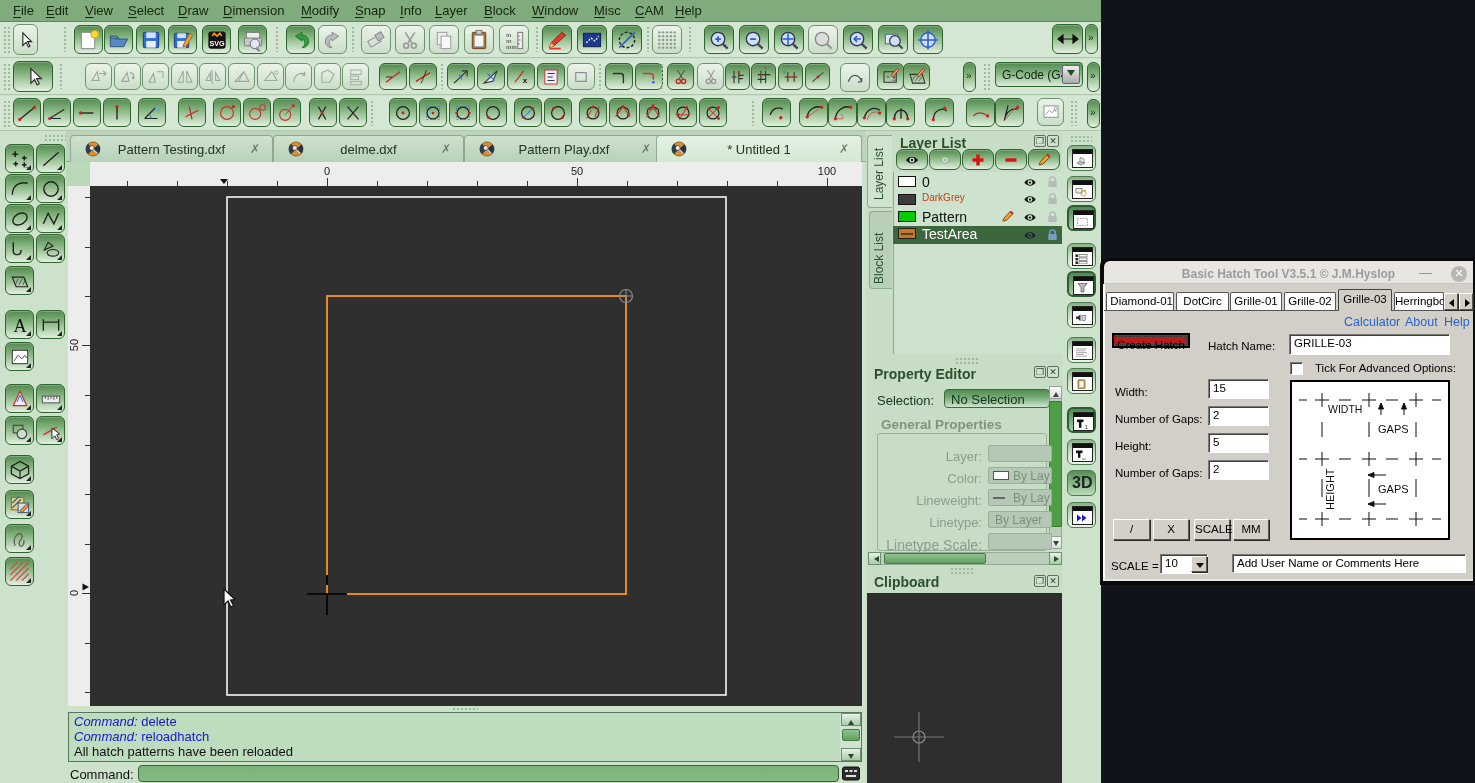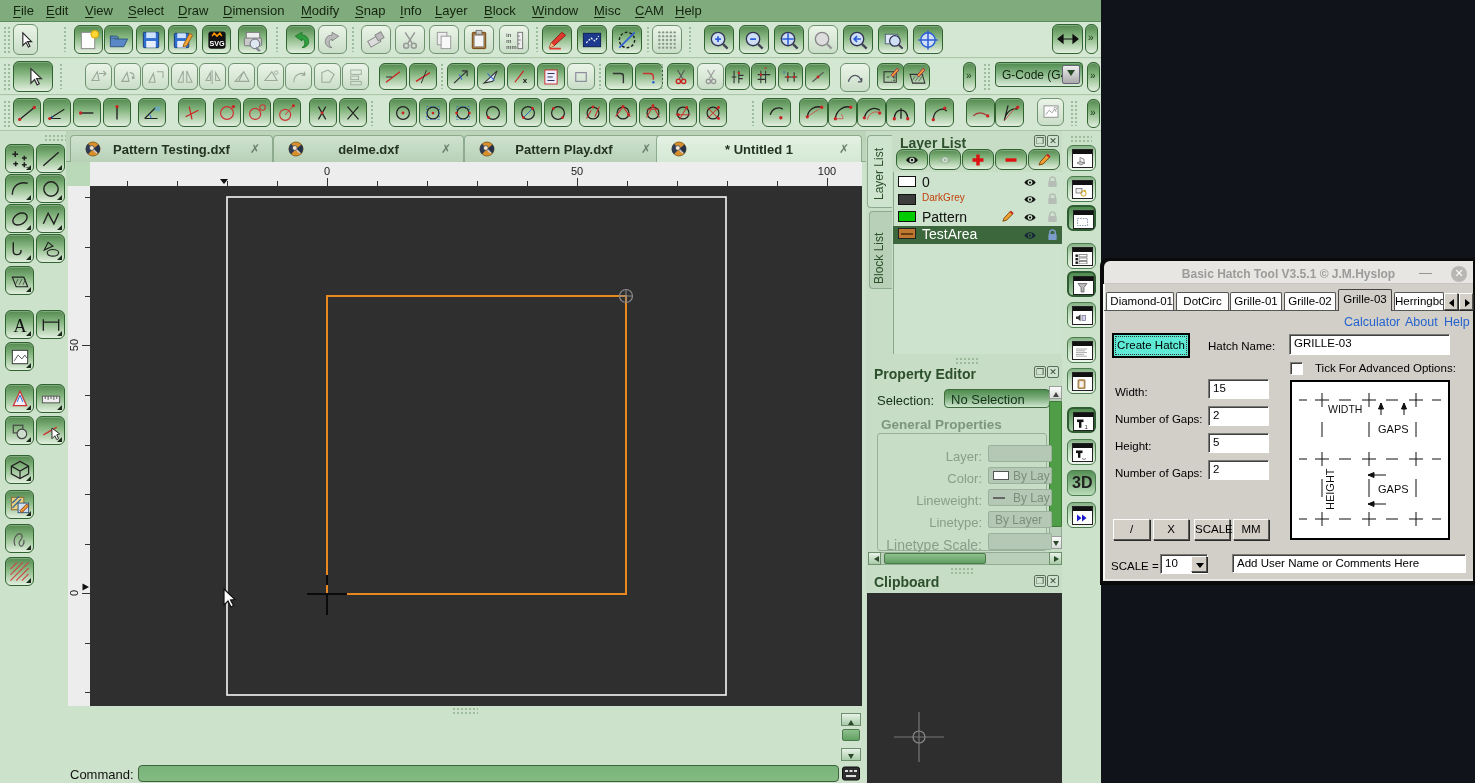--- a/index.html
+++ b/index.html
@@ -9,21 +9,21 @@
 .tb{position:absolute;border:1.5px solid #2f632f;border-radius:6px;background:linear-gradient(#53894f 0%,#85b57f 40%,#e2efdf 100%);box-shadow:inset 0 1px 0 rgba(255,255,255,0.25);}
 .tbf{position:absolute;border:1.5px solid #6e936e;border-radius:6px;background:linear-gradient(#eaf4e8,#cadec8);}
 .tb svg,.tbf svg{position:absolute;left:50%;top:50%;transform:translate(-50%,-50%);}
 .sep{position:absolute;width:2px;background:repeating-linear-gradient(#9dbb9d 0 2px,transparent 2px 4px);}
 .hdl{position:absolute;width:7px;background:radial-gradient(circle 1px at 2px 2px,#9dbb9d 1px,transparent 1.2px) 0 0/4px 4px;}
 .hdlh{position:absolute;height:7px;background:radial-gradient(circle 1px at 2px 2px,#9dbb9d 1px,transparent 1.2px) 0 0/4px 4px;}
 .mi{position:absolute;top:3px;font-size:13px;color:#13240f;}
 .mi u{text-decoration-thickness:1px;text-underline-offset:2px;}
 
 .dtab{position:absolute;top:135px;height:27px;border:1px solid #8fab8f;border-bottom:none;border-radius:4px 4px 0 0;background:linear-gradient(#cfe2cf,#b7d1b7);}
-.dtab .lbl{position:absolute;top:6px;width:100%;text-align:center;font-size:13px;color:#24331f;font-weight:bold;}
+.dtab .lbl{position:absolute;top:6px;width:100%;text-align:center;font-size:13px;color:#24331f;}
 .dtab .x{position:absolute;top:6px;right:12px;font-size:12px;color:#6b7d6b;}
 
 .pbtn{position:absolute;width:12px;height:12px;border:1px solid #5a6e5a;border-radius:2px;background:#cfe2cf;color:#33452f;font-size:9px;line-height:10px;text-align:center;}
 
 .rb{position:absolute;left:1067px;width:29px;height:26px;border:1px solid #4a7c4e;border-radius:6px;background:linear-gradient(#86b286 0%,#c2dcc0 45%,#eef6ec 100%);}
 .rb .w{position:absolute;left:4px;top:3px;width:21px;height:19px;background:#fff;border:1px solid #222;}
 .rb .w:before{content:"";position:absolute;left:0;top:0;width:100%;height:4px;background:#111;}
 .rba{background:linear-gradient(#4e8a4e,#a9cda9);border:2px solid #2f5d33;}
 
 .fld{position:absolute;background:#fff;border-top:1px solid #7a7a76;border-left:1px solid #7a7a76;border-bottom:1px solid #fff;border-right:1px solid #fff;box-shadow:inset 1px 1px 0 #40403e;font-size:11.5px;color:#000;padding:2px 0 0 4px;}
@@ -1118,20 +1118,25 @@
       <span class="w"></span>
       <svg style="position:absolute;left:7px;top:10px" width="13" height="10" viewBox="0 0 13 10">
         <path d="M2 1.5 L6.5 5 L2 8.5 Z M7 1.5 L11.5 5 L7 8.5 Z" fill="#1a1acc"></path>
       </svg>
     </div>
 <div class="rb" style="top:470px;background:linear-gradient(#559055,#b9dcb9)">
       <span style="position:absolute;left:4px;top:3px;font-size:16px;font-weight:bold;color:#222;font-family:Liberation Sans">3D</span>
     </div>
 <div class="abs" style="left:66px;top:706px;width:796px;height:77px;background:#cde2cb"></div>
 <div class="hdlh" style="left:452px;top:707px;width:26px"></div>
+<div class="abs" style="left:68px;top:712px;width:794px;height:50px;background:#bedcbe;border:1px solid #59755c">
+<div style="position:absolute;left:5px;top:1px;font-size:13px;color:#1717cf"><i>Command:</i> delete</div>
+<div style="position:absolute;left:5px;top:16px;font-size:13px;color:#1717cf"><i>Command:</i> reloadhatch</div>
+<div style="position:absolute;left:5px;top:31px;font-size:13px;color:#111">All hatch patterns have been reloaded</div>
+</div>
 <div class="abs" style="left:840px;top:713px;width:21px;height:48px;background:#cfe3cf"></div>
 <div class="abs" style="left:841px;top:713px;width:20px;height:13px;background:linear-gradient(#e8f2e8,#a8cba8);border:1px solid #6d8f6d">
       <span style="position:absolute;left:6px;top:3px;width:0;height:0;border:3px solid transparent;border-bottom:5px solid #2a4a2a"></span>
     </div>
 <div class="abs" style="left:842px;top:729px;width:18px;height:12px;background:linear-gradient(#8fc08f,#62a062);border:1px solid #4a7a4a;border-radius:2px"></div>
 <div class="abs" style="left:841px;top:748px;width:20px;height:13px;background:linear-gradient(#e8f2e8,#a8cba8);border:1px solid #6d8f6d">
       <span style="position:absolute;left:6px;top:5px;width:0;height:0;border:3px solid transparent;border-top:5px solid #2a4a2a"></span>
     </div>
 <div class="abs" style="left:70px;top:767px;font-size:13px;color:#111">Command:</div>
 <div class="abs" style="left:138px;top:765px;width:701px;height:17px;background:linear-gradient(#7ab47a,#83bb83);border:1.5px solid #3c633c;border-radius:4px"></div>
@@ -1171,21 +1176,21 @@
     </div>
 <div class="wbtn" style="left:1444px;top:293px;width:14px;height:17px">
       <span style="position:absolute;left:4px;top:5px;width:0;height:0;border:4px solid transparent;border-right:5px solid #000;border-left:none"></span>
     </div>
 <div class="wbtn" style="left:1459px;top:293px;width:14px;height:17px">
       <span style="position:absolute;left:5px;top:5px;width:0;height:0;border:4px solid transparent;border-left:5px solid #000;border-right:none"></span>
     </div>
 <div class="abs" style="left:1344px;top:315px;font-size:12.5px;color:#2563cf">Calculator</div>
 <div class="abs" style="left:1405px;top:315px;font-size:12.5px;color:#2563cf">About</div>
 <div class="abs" style="left:1444px;top:315px;font-size:12.5px;color:#2563cf">Help</div>
-<div class="abs" style="left:1112px;top:333px;width:78px;height:25px;background:#5eead4;border:2px solid #000;">
+<div class="abs" style="left:1112px;top:333px;width:78px;height:15px;background:#b91c1c;border:2px solid #000;">
 <span style="position:absolute;left:1px;top:1px;right:1px;bottom:1px;border:1px dotted #333"></span>
 <span style="position:absolute;left:0;top:4px;width:100%;text-align:center;font-size:11.5px;color:#000">Create Hatch</span>
     </div>
 <div class="dlbl" style="left:1208px;top:340px">Hatch Name:</div>
 <div class="fld" style="left:1289px;top:334px;width:161px;height:21px">GRILLE-03</div>
 <div class="fld" style="left:1290px;top:362px;width:13px;height:13px"></div>
 <div class="dlbl" style="left:1315px;top:362px">Tick For Advanced Options:</div>
 <div class="dlbl" style="left:1115px;top:386px">Width:</div>
 <div class="fld" style="left:1208px;top:379px;width:61px;height:20px">15</div>
 <div class="dlbl" style="left:1115px;top:413px">Number of Gaps:</div>

